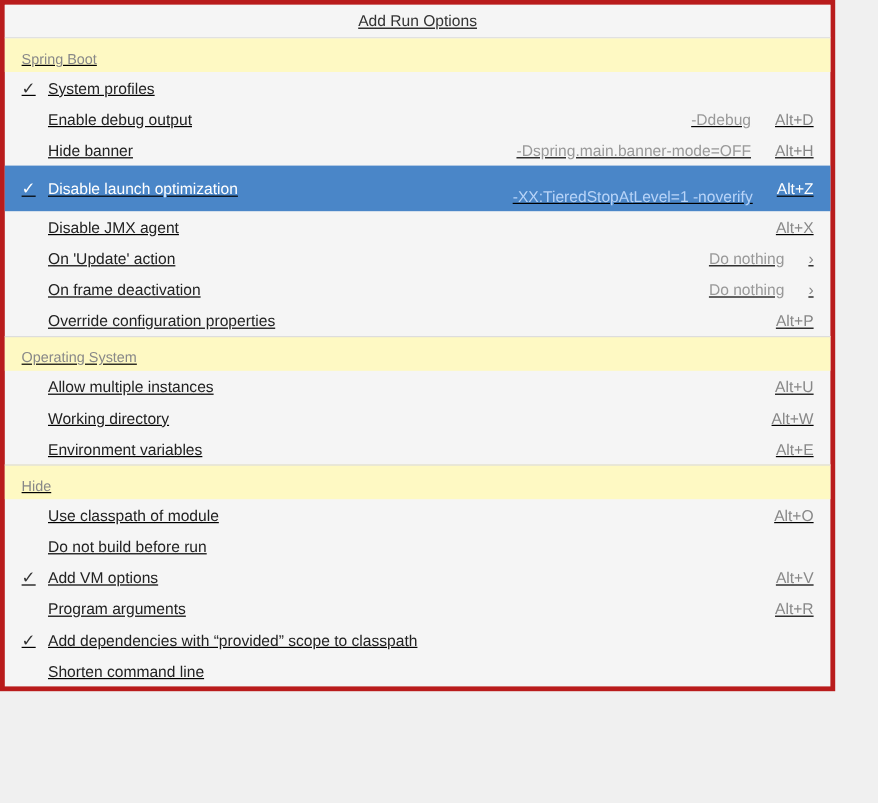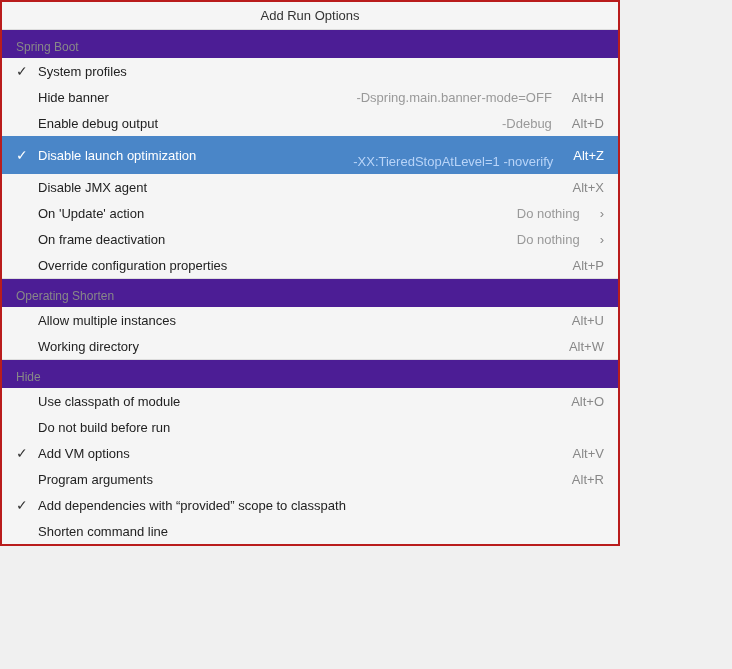--- a/index.html
+++ b/index.html
@@ -4,44 +4,45 @@
   <style>
     * { margin: 0; padding: 0; box-sizing: border-box; }
     body {
       font-family: 'Segoe UI', Arial, sans-serif;
       font-size: 13px;
       background: #f0f0f0;
       width: 732px;
       min-height: 669px;
     }
     .dialog {
-      width: 620px;
+      width: 696px;
       background: #f5f5f5;
-      border: 2px solid #b91c1c;
+      border: 4px solid #b91c1c;
+      text-decoration: underline;
     }
     .title-bar {
       background: #f5f5f5;
       border-bottom: 1px solid #ddd;
       text-align: center;
       padding: 6px 0;
       font-size: 13px;
       color: #333;
       font-weight: normal;
     }
     .menu-list {
       list-style: none;
       padding: 0;
     }
     .section-header {
       padding: 10px 14px 4px 14px;
       color: #888;
       font-size: 12px;
       font-weight: normal;
       border-top: 1px solid #ddd;
-      background: #4c1d95;
+      background: #fef9c3;
     }
     .section-header:first-child {
       border-top: none;
     }
     .menu-item {
       display: flex;
       align-items: center;
       padding: 5px 14px;
       cursor: pointer;
       color: #222;
@@ -100,29 +101,29 @@
     <span>Add Run Options</span>
   </div>
   <ul class="menu-list" id="menu-list">
   <li class="section-header">Spring Boot</li>
       <li class="menu-item">
         <span class="check-col">✓</span>
         <span class="item-label">System profiles</span>
       </li>
       <li class="menu-item">
         <span class="check-col"></span>
+        <span class="item-label">Enable debug output</span>
+        <span class="item-hint">-Ddebug</span>
+        <span class="shortcut">Alt+D</span>
+      </li>
+      <li class="menu-item">
+        <span class="check-col"></span>
         <span class="item-label">Hide banner</span>
         <span class="item-hint">-Dspring.main.banner-mode=OFF</span>
         <span class="shortcut">Alt+H</span>
-      </li>
-      <li class="menu-item">
-        <span class="check-col"></span>
-        <span class="item-label">Enable debug output</span>
-        <span class="item-hint">-Ddebug</span>
-        <span class="shortcut">Alt+D</span>
       </li>
       <li class="menu-item selected">
         <span class="check-col">✓</span>
         <span class="item-label">Disable launch optimization</span>
         <span class="item-hint">-XX:TieredStopAtLevel=1 -noverify</span>
         <span class="shortcut">Alt+Z</span>
       </li>
       <li class="menu-item">
         <span class="check-col"></span>
         <span class="item-label">Disable JMX agent</span>
@@ -138,30 +139,35 @@
         <span class="check-col"></span>
         <span class="item-label">On frame deactivation</span>
         <span class="item-hint">Do nothing</span>
         <span class="arrow">›</span>
       </li>
       <li class="menu-item">
         <span class="check-col"></span>
         <span class="item-label">Override configuration properties</span>
         <span class="shortcut">Alt+P</span>
       </li>
-      <li class="section-header">Operating Shorten</li>
+      <li class="section-header">Operating System</li>
       <li class="menu-item">
         <span class="check-col"></span>
         <span class="item-label">Allow multiple instances</span>
         <span class="shortcut">Alt+U</span>
       </li>
       <li class="menu-item">
         <span class="check-col"></span>
         <span class="item-label">Working directory</span>
         <span class="shortcut">Alt+W</span>
+      </li>
+      <li class="menu-item">
+        <span class="check-col"></span>
+        <span class="item-label">Environment variables</span>
+        <span class="shortcut">Alt+E</span>
       </li>
       <li class="section-header">Hide</li>
       <li class="menu-item">
         <span class="check-col"></span>
         <span class="item-label">Use classpath of module</span>
         <span class="shortcut">Alt+O</span>
       </li>
       <li class="menu-item">
         <span class="check-col"></span>
         <span class="item-label">Do not build before run</span>

